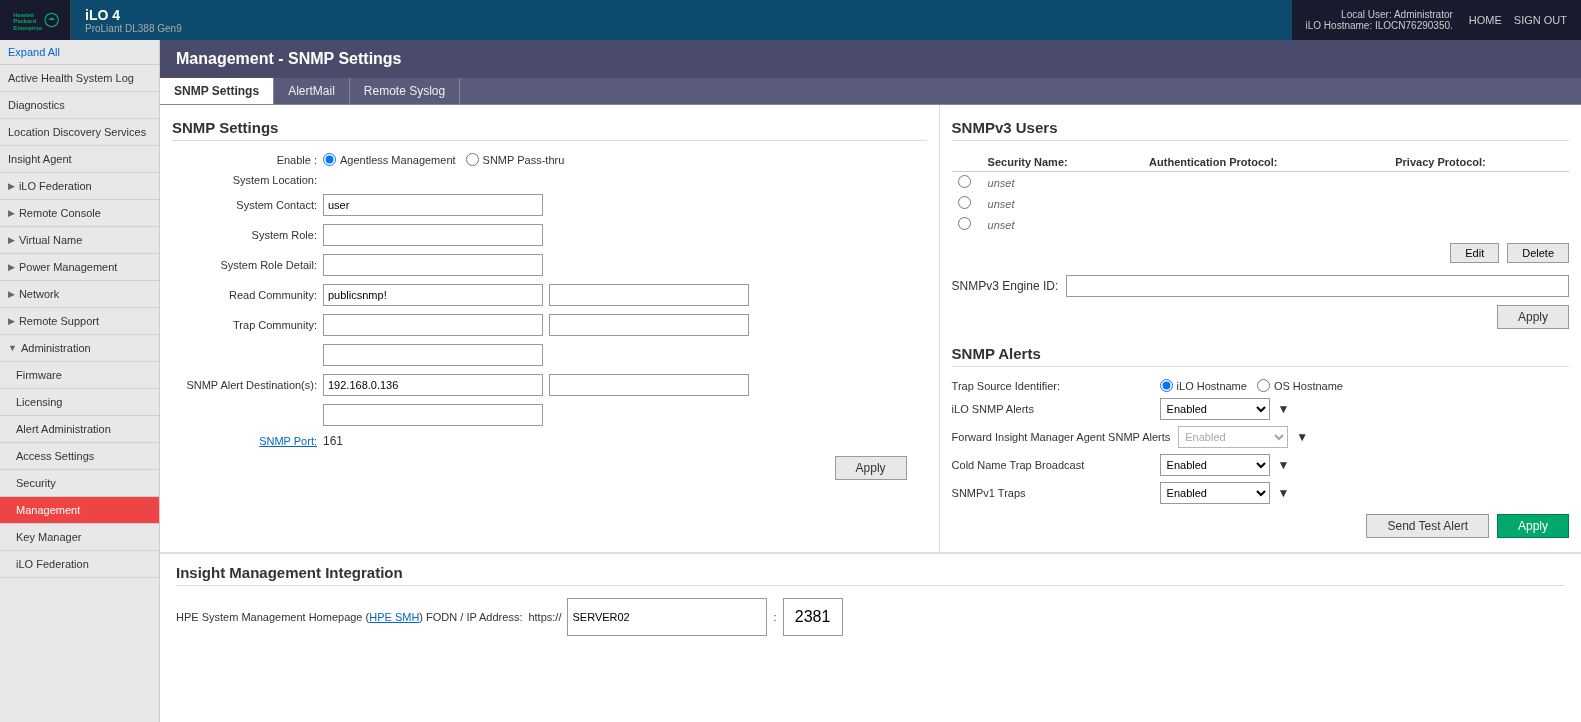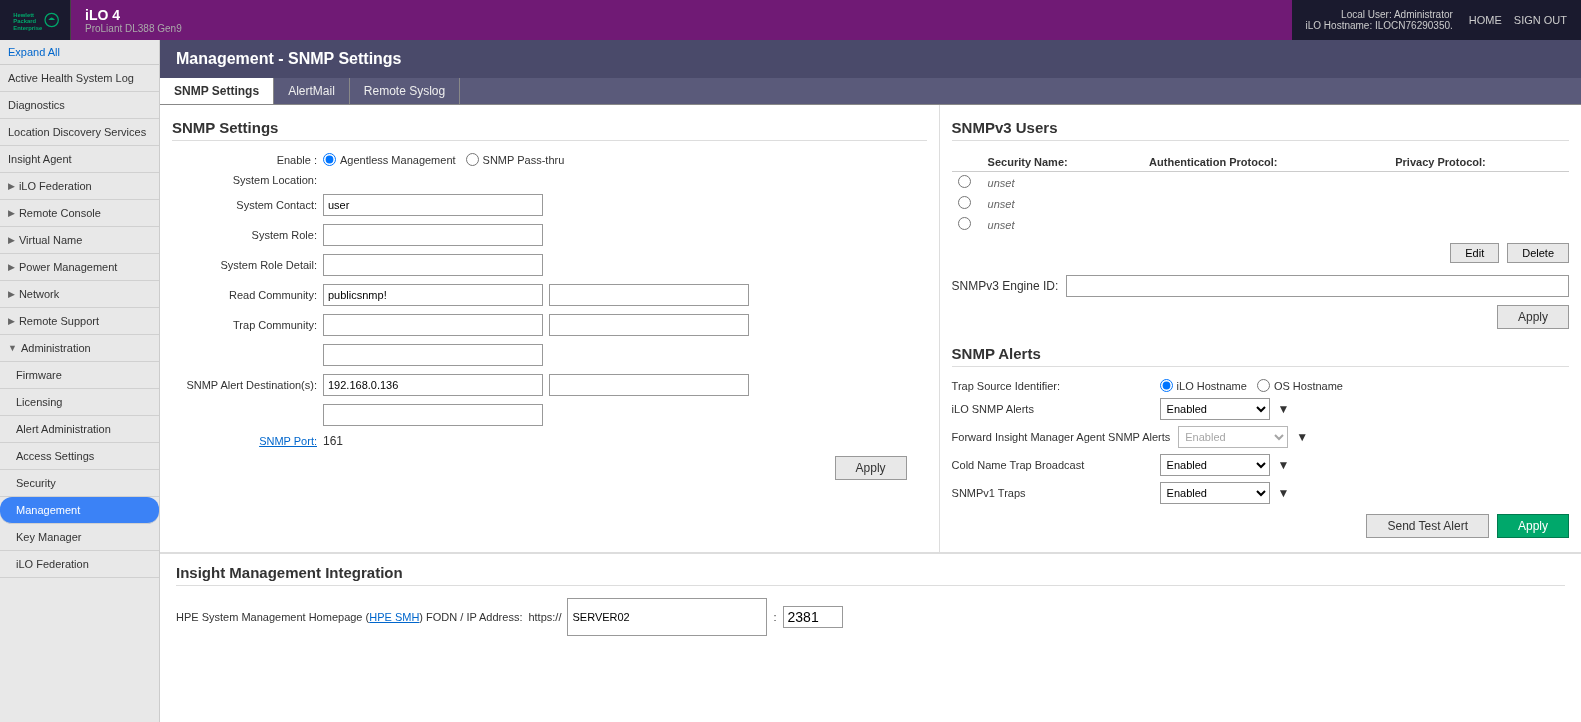--- a/index.html
+++ b/index.html
@@ -21,21 +21,21 @@
     }
     .hpe-logo {
       width: 50px;
       height: 30px;
     }
     .header-product {
       display: flex;
       flex-direction: column;
       justify-content: center;
       padding: 8px 14px;
-      background: #701a75;
+      background: #0c4a6e;
       flex: 1;
     }
     .header-product .ilo-title {
       color: #fff;
       font-size: 14px;
       font-weight: bold;
     }
     .header-product .ilo-subtitle {
       color: #aaa;
       font-size: 10px;
@@ -92,23 +92,22 @@
       padding: 7px 8px;
       font-size: 11px;
       color: #333;
       cursor: pointer;
       border-bottom: 1px solid #d0d0d0;
       display: flex;
       align-items: center;
       gap: 4px;
     }
     .sidebar-item.active {
-      background: #3b82f6;
+      background: #ef4444;
       color: #fff;
-      border-radius: 12px;
     }
     .sidebar-item.indented {
       padding-left: 16px;
     }
     .sidebar-arrow {
       font-size: 9px;
       color: #666;
     }
 
     
@@ -626,18 +625,18 @@
 
     <div style="padding: 10px 16px; border-top: 2px solid #ddd;">
       <div class="section-title">Insight Management Integration</div>
       <div class="insight-form-row">
         <span class="insight-label">
           HPE System Management Homepage (<span class="link-style">HPE SMH</span>) FODN / IP Address:
         </span>
         <span>https://</span>
         <input type="text" style="width: 200px; height: 38px; border: 1px solid rgb(153, 153, 153); font-size: 11px; padding: 2px 4px;" value="SERVER02">
         <span>:</span>
-        <input type="text" style="width: 60px; height: 22px; border: 1px solid rgb(153, 153, 153); font-size: 14px; padding: 2px 4px;" value="2381">
+        <input type="text" style="width: 60px; height: 22px; border: 1px solid rgb(153, 153, 153); font-size: 16px; padding: 18px 4px; text-align: center;" value="2381">
       </div>
     </div>
 
   </div>
 </div>
 
 </body></html>

